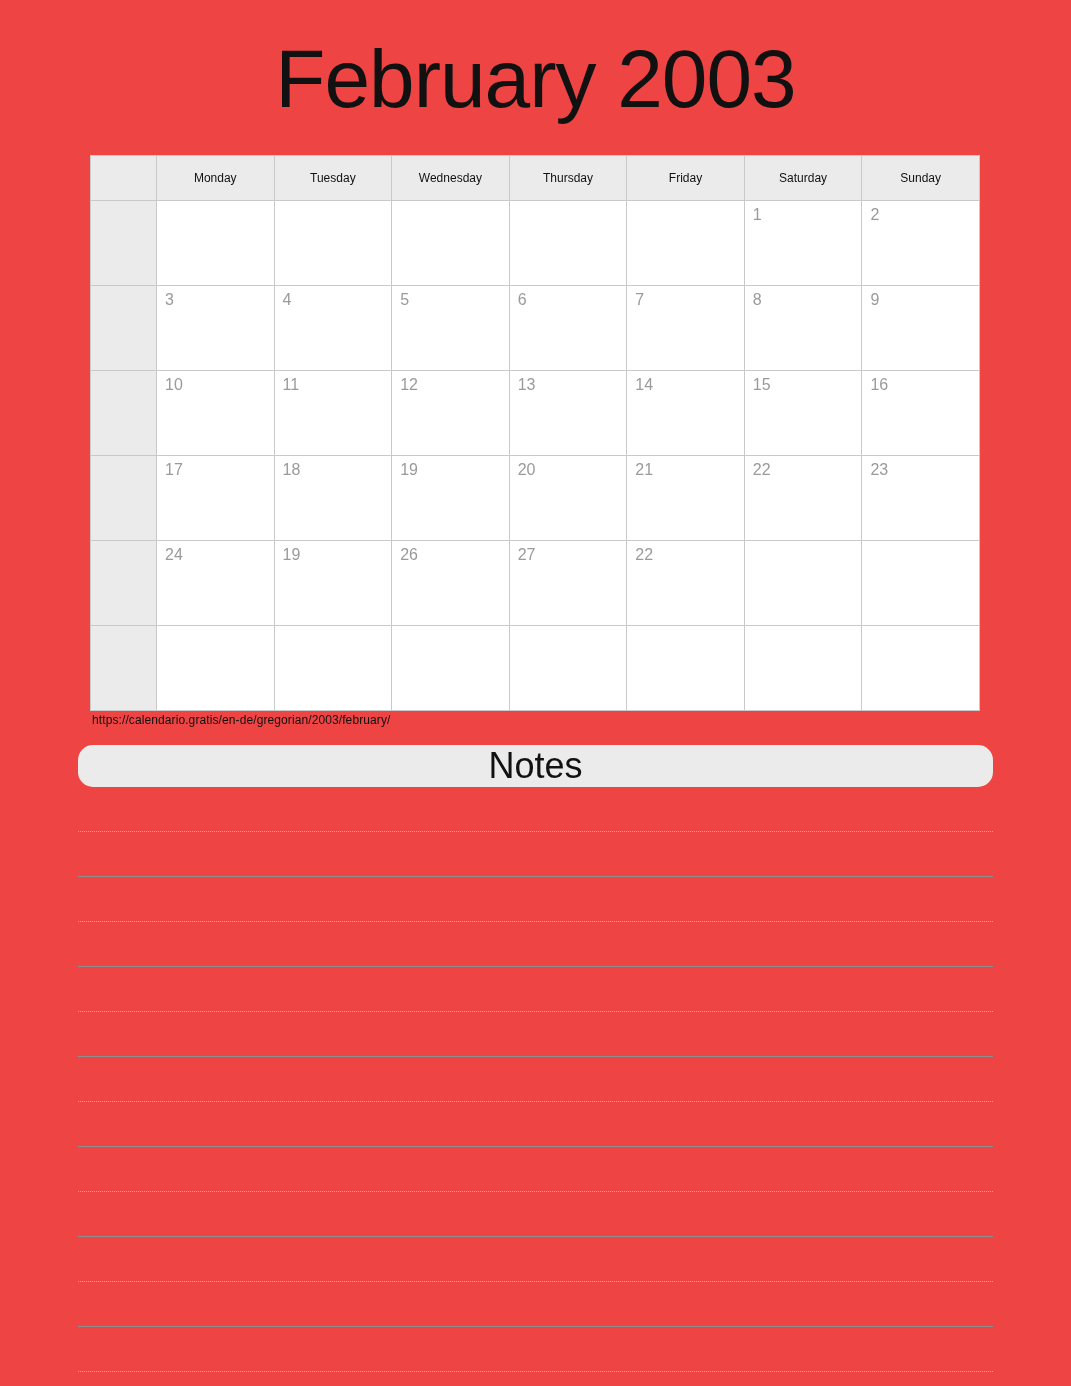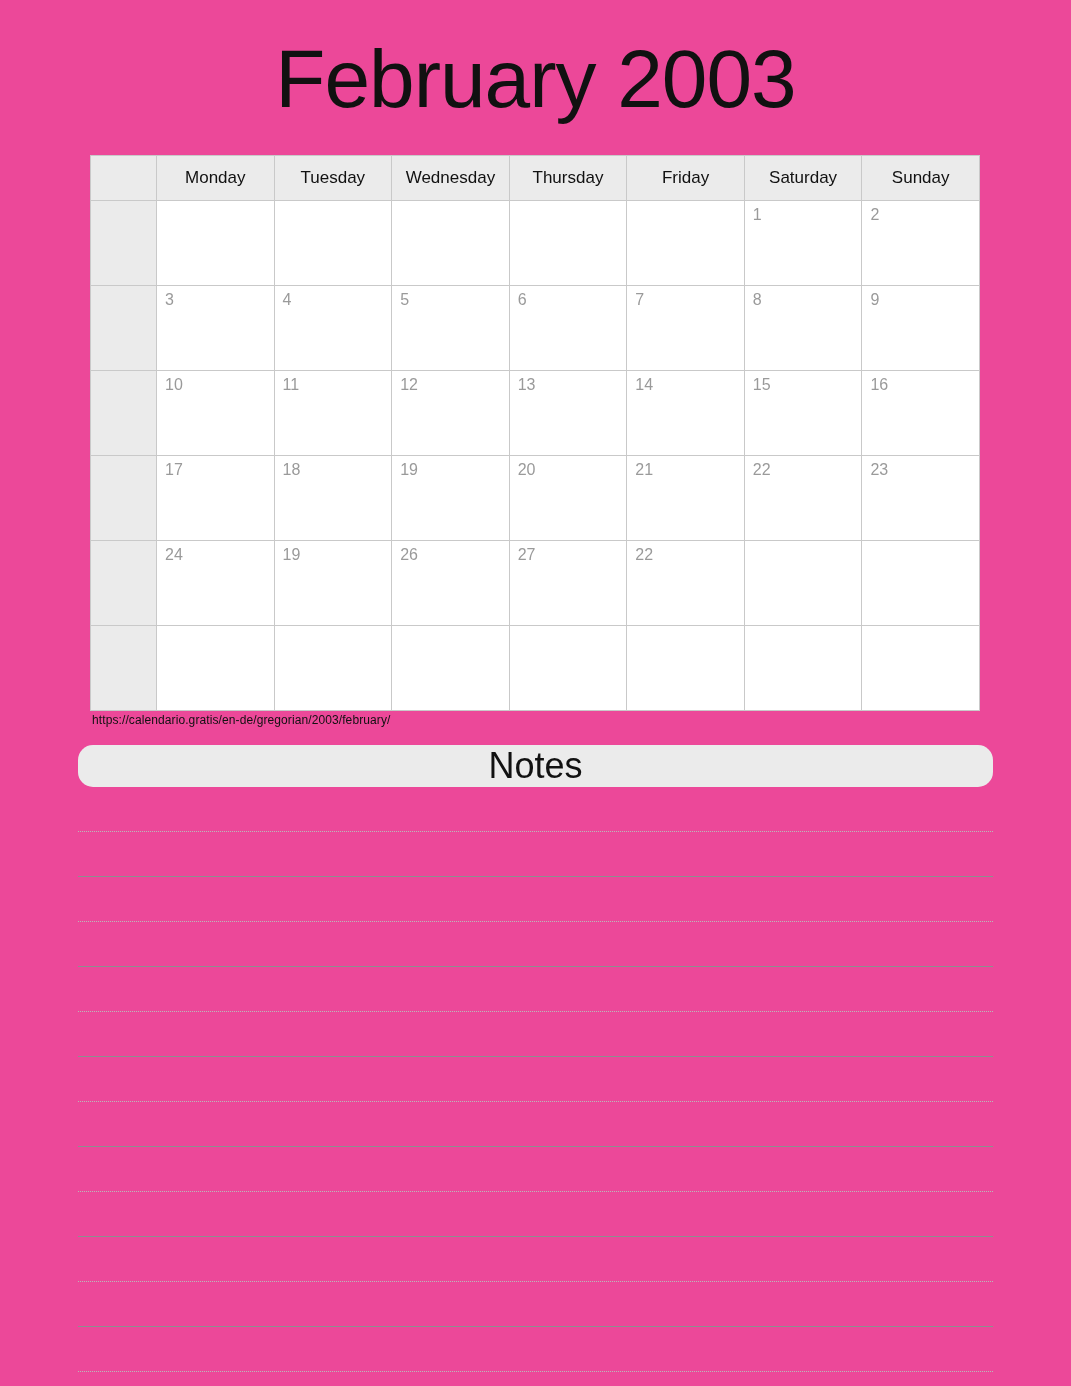--- a/index.html
+++ b/index.html
@@ -13,21 +13,21 @@
     font-family: "Liberation Sans", sans-serif;
     color: #1a1a1a;
     position: relative;
     overflow: hidden;
   }
 
   .page {
     width: 1071px;
     height: 1386px;
     position: relative;
-    background: #ec4899;
+    background: #ef4444;
   }
 
   
   .title {
     text-align: center;
     font-size: 82px;
     font-weight: normal;
     letter-spacing: -1px;
     margin: 0;
     padding-top: 38px;
@@ -54,21 +54,21 @@
     padding: 0;
   }
   th.weekcol-head, td.weekcol {
     width: 65px;
     background: #ebebeb;
     border-left: 1px solid #c9c9c9;
     border-right: 1px solid #c9c9c9;
   }
   th.dayhead {
     background: #ebebeb;
-    font-size: 17px;
+    font-size: 12px;
     font-weight: normal;
     height: 44px;
     color: #111111;
     text-align: center;
     vertical-align: middle;
   }
   td.daycell {
     height: 84px;
     vertical-align: top;
     background: #ffffff;

